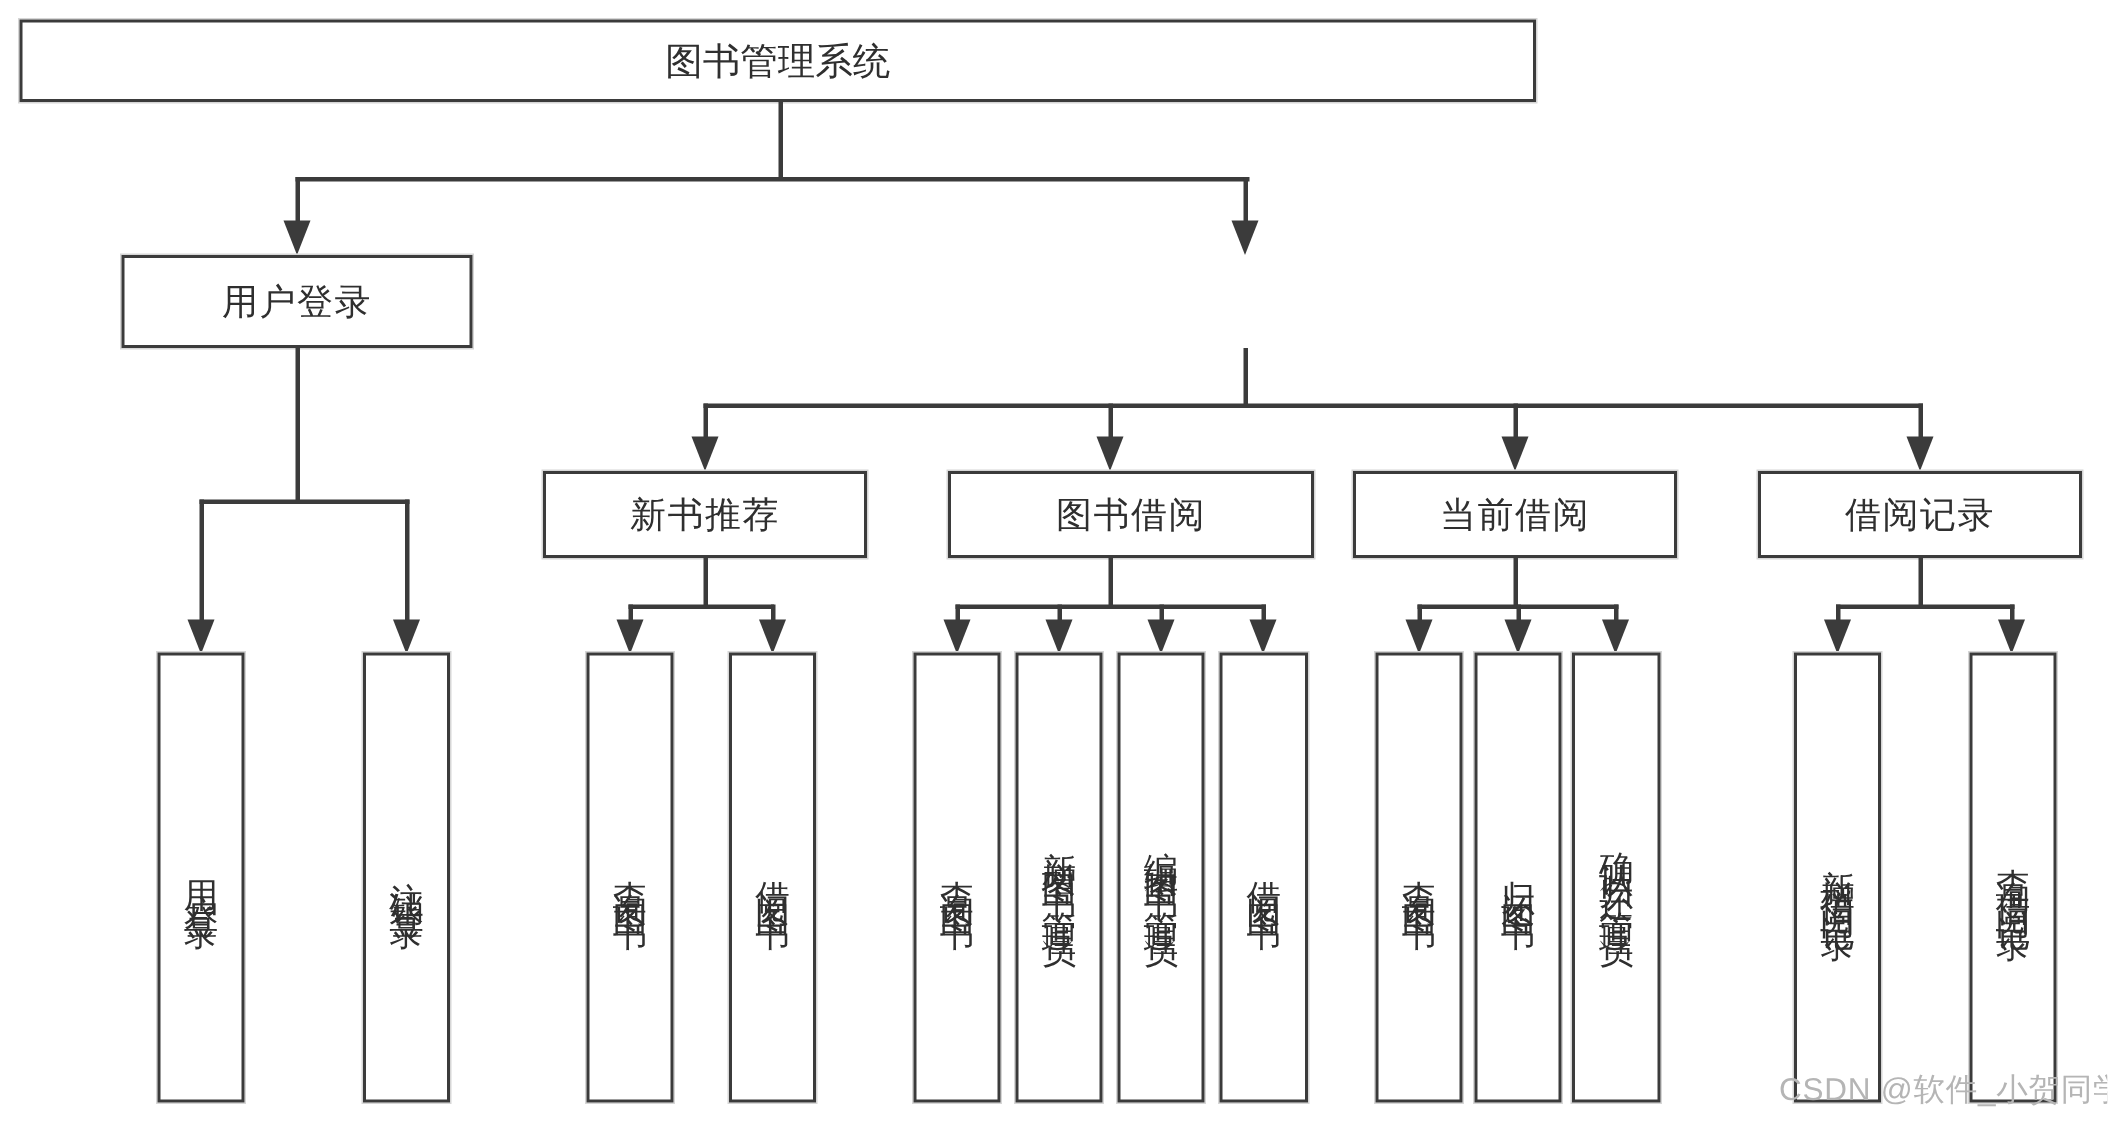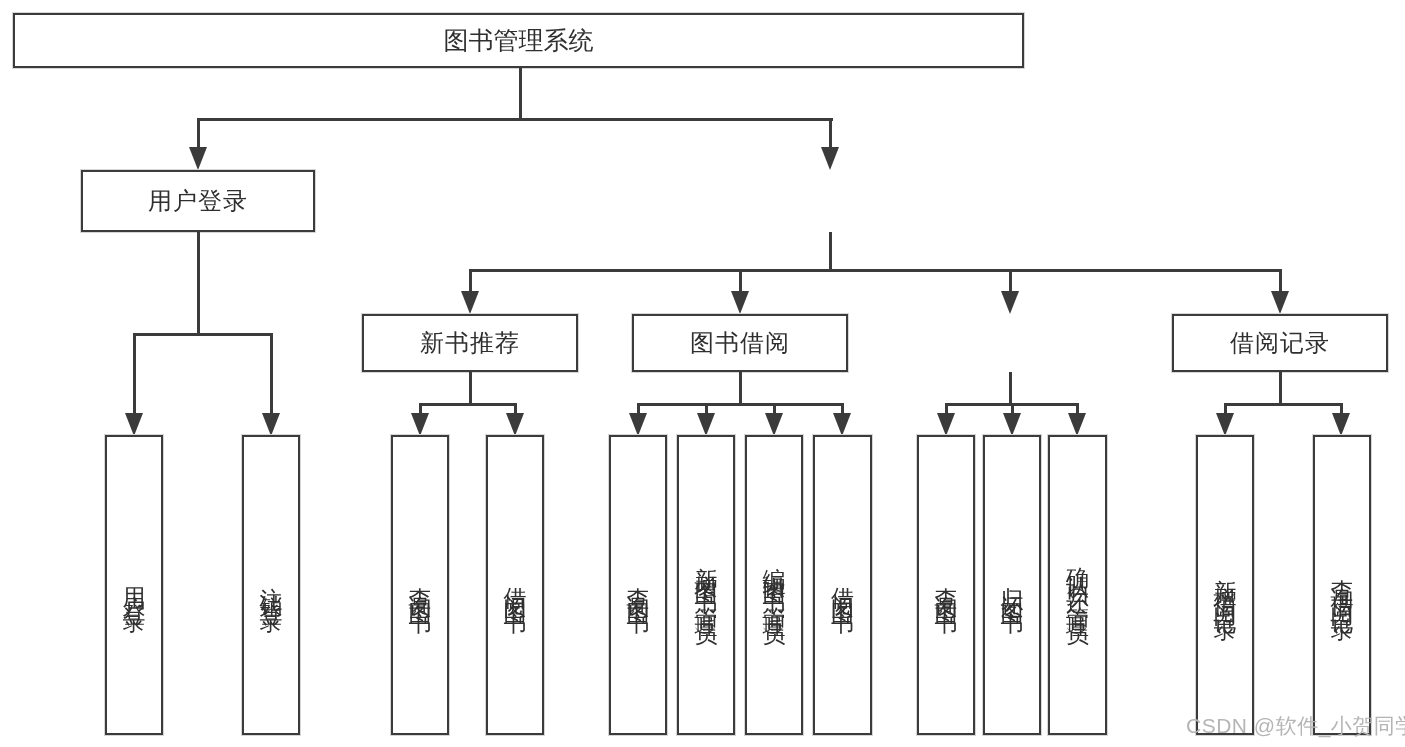--- a/index.html
+++ b/index.html
@@ -84,22 +84,25 @@
   <div class="vline" style="left:1009px;top:269px;height:25px;"></div>
   <div class="vline" style="left:1279px;top:269px;height:25px;"></div>
   <div class="arrow" style="left:461px;top:291px;"></div>
   <div class="arrow" style="left:731px;top:291px;"></div>
   <div class="arrow" style="left:1001px;top:291px;"></div>
   <div class="arrow" style="left:1271px;top:291px;"></div>
 
   <div class="node h" style="left:362px;top:314px;width:216px;height:58px;">
     <span>新书推荐</span>
   </div>
-  <div class="node h" style="left:632px;top:314px;width:216px;height:58px;">
+  <div class="node h" style="left:632px;top:314px;width:244px;height:58px;">
     <span>图书借阅</span>
+  </div>
+  <div class="node h" style="left:902px;top:314px;width:216px;height:58px;">
+    <span>当前借阅</span>
   </div>
   <div class="node h" style="left:1172px;top:314px;width:216px;height:58px;">
     <span>借阅记录</span>
   </div>
 
   <div class="vline" style="left:469px;top:372px;height:34px;"></div>
   <div class="hline" style="left:419px;top:403px;width:97px;"></div>
   <div class="vline" style="left:419px;top:403px;height:14px;"></div>
   <div class="vline" style="left:514px;top:403px;height:14px;"></div>
   <div class="arrow" style="left:411px;top:413px;"></div>

